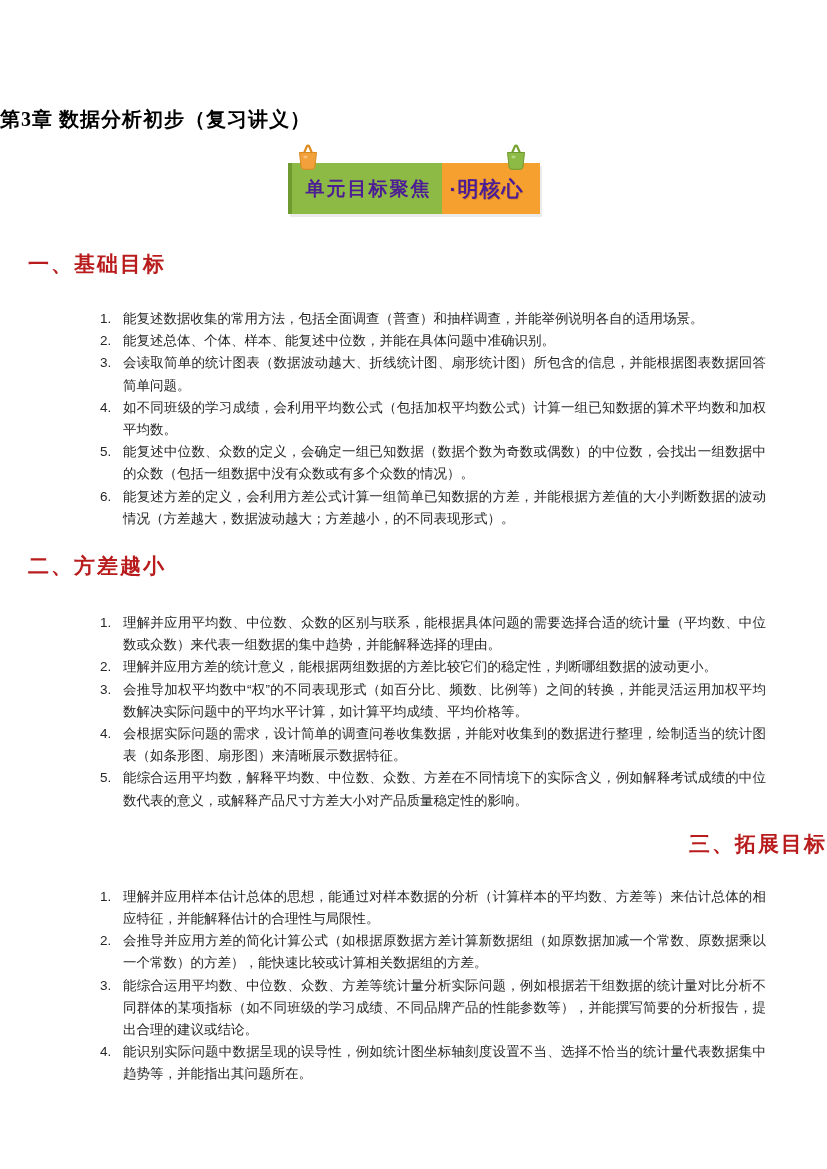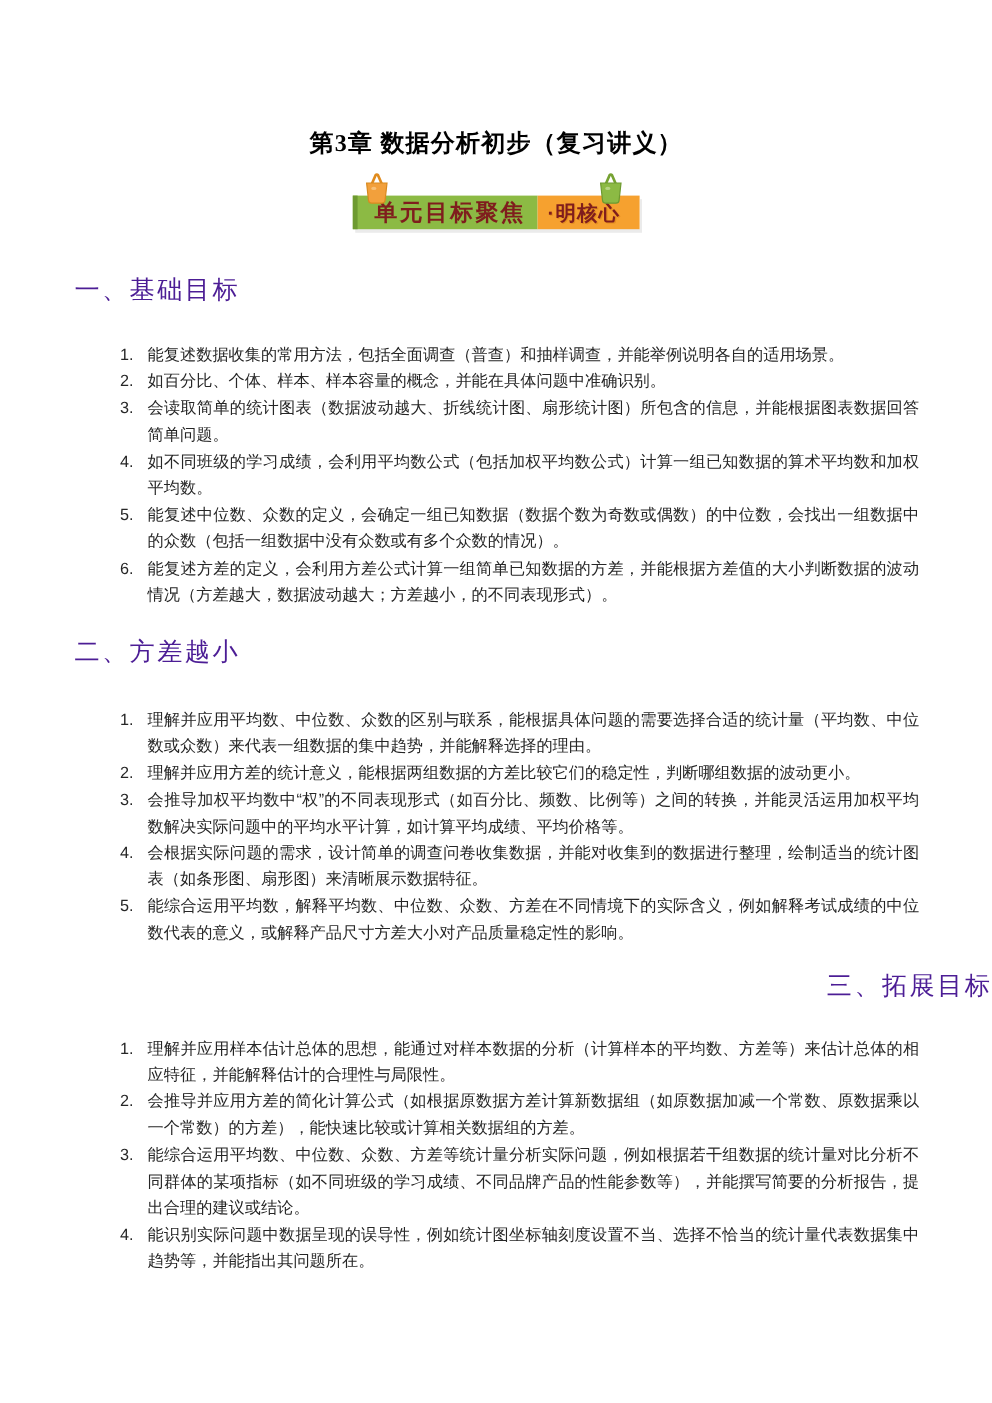--- a/index.html
+++ b/index.html
@@ -8,65 +8,65 @@
     width:827px; height:1169px;
     margin:0 auto;
     background:#ffffff;
     overflow:hidden;
     font-family:"Liberation Sans","DejaVu Sans",sans-serif;
     color:#262626;
   }
   .doc-title {
     margin:0;
     padding-top:106px;
-    text-align:center;
+    text-align:left;
     font-family:"Liberation Serif","DejaVu Serif",serif;
     font-weight:bold;
     font-size:20px;
     letter-spacing:1px;
     color:#000;
   }
   
   .banner {
     position:relative;
     width:max-content;
     margin:30px auto 0;
     display:flex;
     align-items:stretch;
     box-shadow:2px 3px 0 rgba(0,0,0,0.08);
   }
   .banner-seg {
     display:flex; align-items:center;
-    height:28px;
-    color:#7f1d1d;
+    height:51px;
+    color:#4c1d95;
     font-weight:bold;
   }
   .banner-seg.green {
     background:#8cba44;
     border-left:4px solid #6e9a30;
     padding:0 10px 0 14px;
     font-size:19px;
     letter-spacing:2px;
   }
   .banner-seg.orange {
     background:#f6a12f;
     padding:0 16px 0 8px;
-    font-size:17px;
+    font-size:21px;
     letter-spacing:1px;
     text-shadow:1px 1px 0 rgba(214,125,20,0.55);
   }
   .clip { position:absolute; top:-20px; width:24px; height:28px; }
   .clip.left  { left:8px; }
   .clip.right { right:12px; }
   
   .section-heading {
-    margin:0 0 0 62px;
+    margin:0 0 0 28px;
     font-size:21px;
-    font-weight:normal;
-    color:#4c1d95;
+    font-weight:bold;
+    color:#b91c1c;
     letter-spacing:2px;
   }
   .goal-list {
     list-style:none;
     margin:0 0 0 100px;
     padding:0;
     width:666px;
   }
   .goal-list li {
     display:flex;
@@ -117,21 +117,21 @@
   </div>
 
   <h2 class="section-heading mt-h1">一、基础目标</h2>
   <ol class="goal-list mt-l1">
     <li>
         <span class="num">1.</span>
         <span class="txt">能复述数据收集的常用方法，包括全面调查（普查）和抽样调查，并能举例说明各自的适用场景。</span>
       </li>
     <li>
         <span class="num">2.</span>
-        <span class="txt">如百分比、个体、样本、样本容量的概念，并能在具体问题中准确识别。</span>
+        <span class="txt">能复述总体、个体、样本、能复述中位数，并能在具体问题中准确识别。</span>
       </li>
     <li>
         <span class="num">3.</span>
         <span class="txt">会读取简单的统计图表（数据波动越大、折线统计图、扇形统计图）所包含的信息，并能根据图表数据回答简单问题。</span>
       </li>
     <li>
         <span class="num">4.</span>
         <span class="txt">如不同班级的学习成绩，会利用平均数公式（包括加权平均数公式）计算一组已知数据的算术平均数和加权平均数。</span>
       </li>
     <li>

